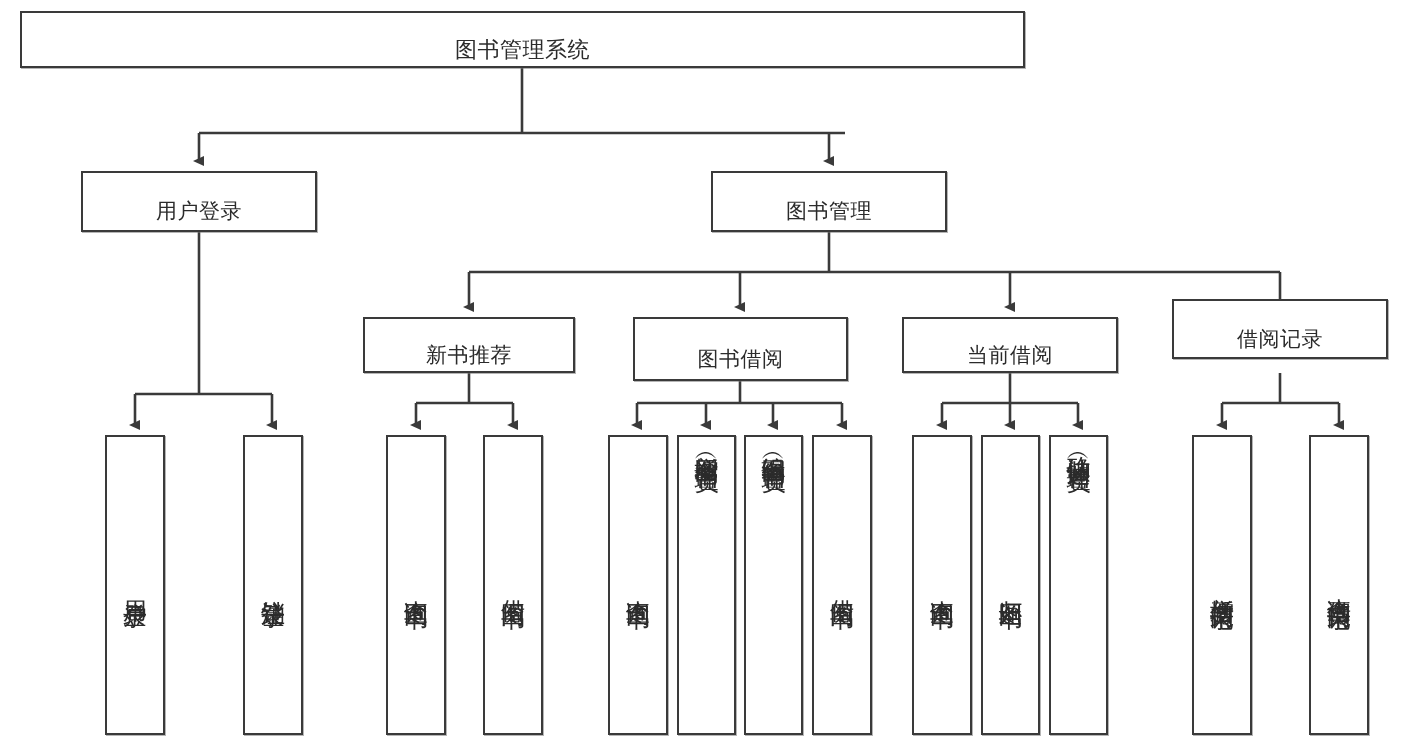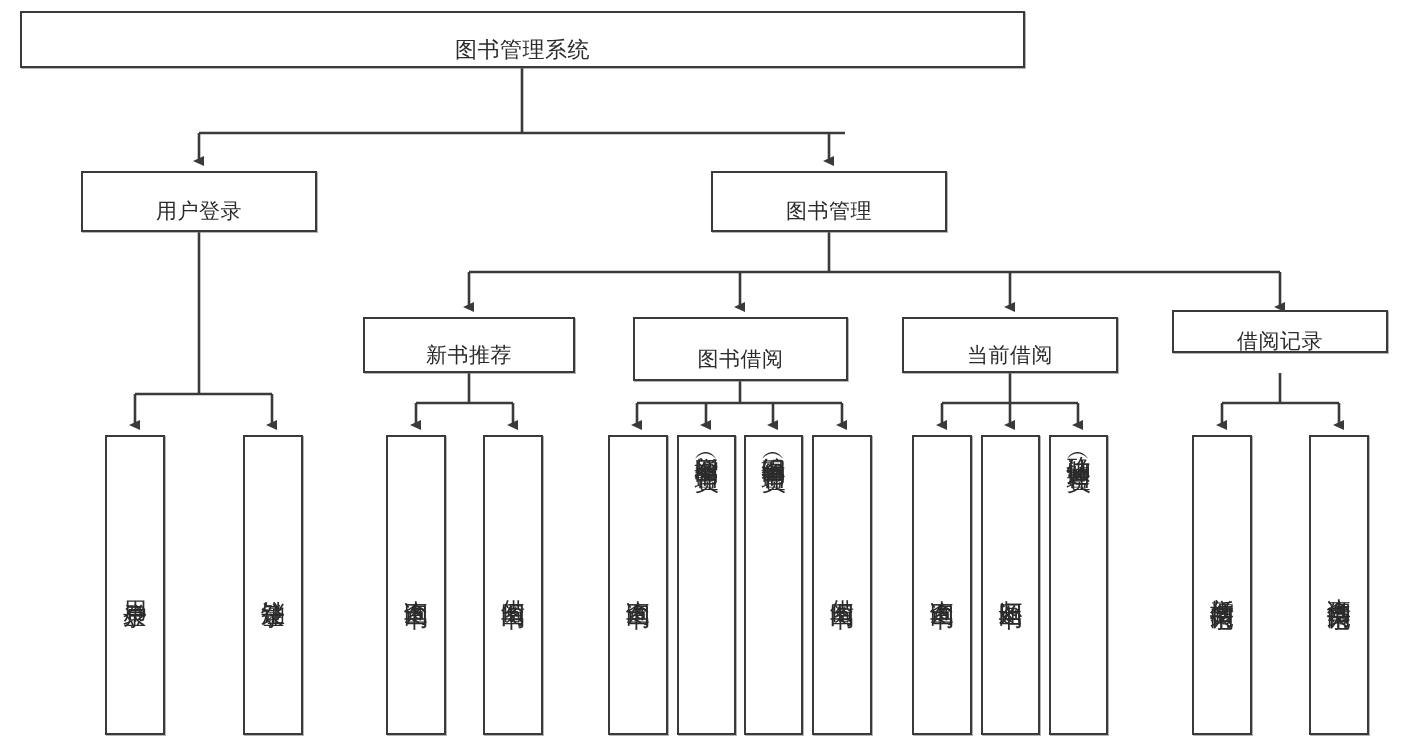--- a/index.html
+++ b/index.html
@@ -145,21 +145,21 @@
 
   <div class="node horiz" style="left:711px; top:171px; width:236px; height:61px;">
     <span class="label">图书管理</span>
   </div>
   <div class="node horiz" style="left:633px; top:317px; width:215px; height:64px;">
     <span class="label">图书借阅</span>
   </div>
   <div class="node horiz" style="left:902px; top:317px; width:216px; height:56px;">
     <span class="label">当前借阅</span>
   </div>
-  <div class="node horiz" style="left:1172px; top:310px; width:216px; height:43px;">
+  <div class="node horiz" style="left:1172px; top:299px; width:216px; height:60px;">
     <span class="label">借阅记录</span>
   </div>
 
   <div class="node vert mid" style="left:105px; top:435px; width:60px; height:300px;">
     <span class="label">用户登录</span>
   </div>
   <div class="node vert mid" style="left:243px; top:435px; width:60px; height:300px;">
     <span class="label">注销登录</span>
   </div>
 

